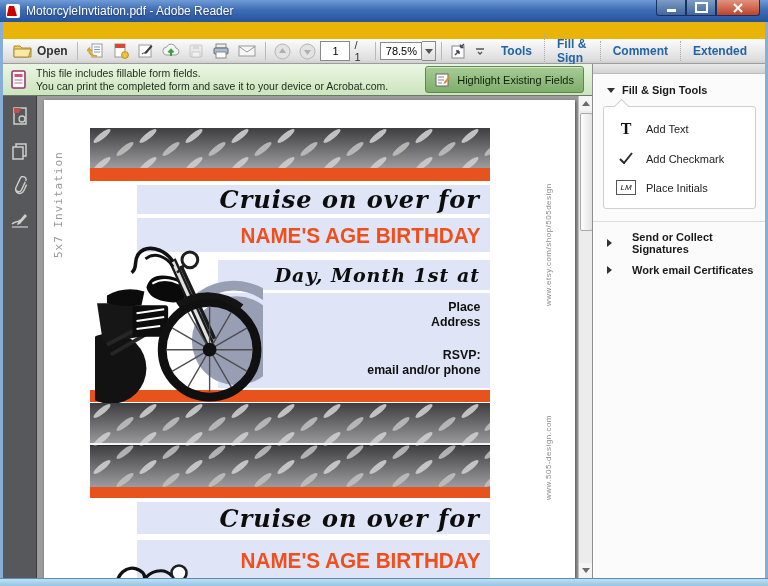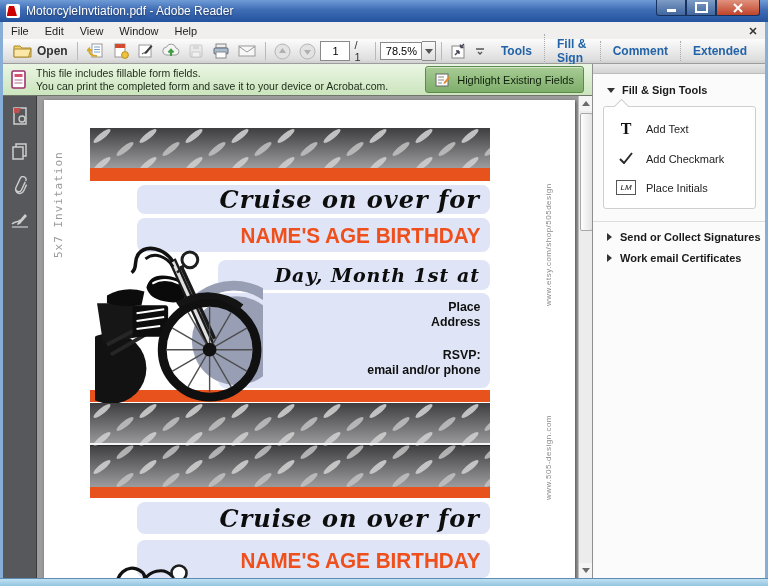--- a/index.html
+++ b/index.html
@@ -59,21 +59,21 @@
     box-shadow:1px 1px 3px rgba(0,0,0,.5);overflow:hidden;}
   .scrollbar{position:absolute;left:578px;top:96px;width:14px;height:482px;background:#ececec;border-left:1px solid #bdbdbd;}
   .sb-btn{position:absolute;left:0;width:14px;height:15px;background:#f4f4f4;display:flex;align-items:center;justify-content:center;}
   .sb-thumb{position:absolute;left:1px;top:17px;width:11px;height:116px;background:linear-gradient(90deg,#fdfdfd,#e3e3e3);
     border:1px solid #a9a9a9;border-radius:2px;}
   .tri-up{width:0;height:0;border-left:4px solid transparent;border-right:4px solid transparent;border-bottom:5px solid #6b6b6b;}
   .tri-dn{width:0;height:0;border-left:4px solid transparent;border-right:4px solid transparent;border-top:5px solid #6b6b6b;}
   
   .band{position:absolute;left:46px;width:400px;}
   .stripe{position:absolute;left:46px;width:400px;background:#e8521d;}
-  .lav{position:absolute;background:#dfe5f6;border-radius:8px;}
+  .lav{position:absolute;background:#dfe5f6;}
   .script-line{font-family:"DejaVu Serif",serif;font-style:italic;font-weight:bold;color:#0d0d0d;
     text-align:right;padding-right:10px;letter-spacing:1px;}
   .headline{font-weight:bold;color:#ee4f1c;text-align:right;padding-right:10px;
     transform:scaleX(.94);transform-origin:100% 50%;letter-spacing:0px;}
   .block-label{font-weight:bold;color:#101010;text-align:right;padding-right:10px;font-size:13px;line-height:15px;
     transform:scaleX(.95);transform-origin:100% 50%;}
   .vtext{position:absolute;writing-mode:vertical-rl;transform:rotate(180deg);white-space:nowrap;}
   .size-label{font-family:"DejaVu Sans Mono",monospace;font-size:11px;color:#9a9a9a;letter-spacing:1px;}
   .url-label{font-size:8px;color:#8a8a8a;letter-spacing:.5px;}
   .foldline{position:absolute;left:0;width:100%;height:2px;background:#f5f5f5;box-shadow:0 1px 1px rgba(0,0,0,.35);}
@@ -81,21 +81,21 @@
   .rpanel{position:absolute;left:592px;top:64px;width:173px;height:580px;background:#fbfbfb;border-left:1px solid #8f8f8f;}
   .rpanel-topstrip{height:9px;background:linear-gradient(#e9e9e9,#d2d2d2);border-bottom:1px solid #bdbdbd;}
   .rp-header{display:flex;align-items:center;gap:7px;padding:10px 0 6px 14px;font-size:11px;font-weight:bold;color:#1a1a1a;}
   .rp-box{position:relative;margin:4px 10px 0 10px;background:#fff;border:1px solid #cfcfcf;border-radius:3px;padding:6px 0;}
   .rp-notch{position:absolute;left:12px;top:-6px;width:10px;height:10px;background:#fff;
     border-left:1px solid #cfcfcf;border-top:1px solid #cfcfcf;transform:rotate(45deg);}
   .rp-tool{display:flex;align-items:center;gap:10px;padding:7px 12px;font-size:11px;color:#222;}
   .rp-tool .tglyph{width:20px;text-align:center;flex:0 0 auto;}
   .glyph-T{font-family:"Liberation Serif",serif;font-weight:bold;font-size:16px;color:#111;}
   .glyph-box{display:inline-block;border:1px solid #555;font-size:8px;font-style:italic;padding:2px 3px;color:#111;background:#fff;}
-  .rp-section{display:flex;align-items:center;gap:8px;padding:9px 0 0 14px;font-size:11px;font-weight:bold;color:#1a1a1a;}
+  .rp-section{display:flex;align-items:center;gap:20px;padding:9px 0 0 14px;font-size:11px;font-weight:bold;color:#1a1a1a;}
   .rp-divider{margin-top:12px;border-top:1px solid #ddd;}
   .tri-right{width:0;height:0;border-top:4px solid transparent;border-bottom:4px solid transparent;border-left:5px solid #333;}
   .tri-down-sm{width:0;height:0;border-left:4px solid transparent;border-right:4px solid transparent;border-top:5px solid #333;}
   
   .border-b{position:absolute;left:0;top:578px;width:768px;height:8px;
     background:linear-gradient(#bfe0f2,#8fc0de);border-top:1px solid #5e8cb4;}
   .border-l{position:absolute;left:0;top:22px;width:3px;height:556px;background:#86aed6;}
   .border-r{position:absolute;left:765px;top:22px;width:3px;height:556px;background:#86aed6;}
 </style>
 </head>
@@ -114,32 +114,20 @@
           <span class="glyph-max"></span>
         </span>
       <span class="winbtn close">
         <svg width="10" height="10" viewBox="0 0 10 10">
             <path d="M1 1 L9 9 M9 1 L1 9" stroke="#fff" stroke-width="2"></path>
           </svg>
       </span>
     </span>
   </div>
 
-  <div class="menubar">
-    <span class="menu-item">File</span>
-    <span class="menu-item">Edit</span>
-    <span class="menu-item">View</span>
-    <span class="menu-item">Window</span>
-    <span class="menu-item">Help</span>
-    <span class="menubar-x">
-      <svg width="8" height="8" viewBox="0 0 8 8">
-          <path d="M1 1 L7 7 M7 1 L1 7" stroke="#333" stroke-width="1.6"></path>
-        </svg>
-    </span>
-  </div>
 
   <div class="toolbar">
     <span class="tb-btn">
       <svg width="20" height="15" viewBox="0 0 20 15">
         <path d="M1 2 h6 l2 2 h9 v9 H1 z" fill="#f2cf66" stroke="#ab8a33"></path>
         <path d="M1 5 h17 l-2.5 8 H1 z" fill="#fbe8a6" stroke="#ab8a33"></path>
         </svg>
       <span class="open-label">Open</span>
     </span>
     <span class="tb-sep"></span>

